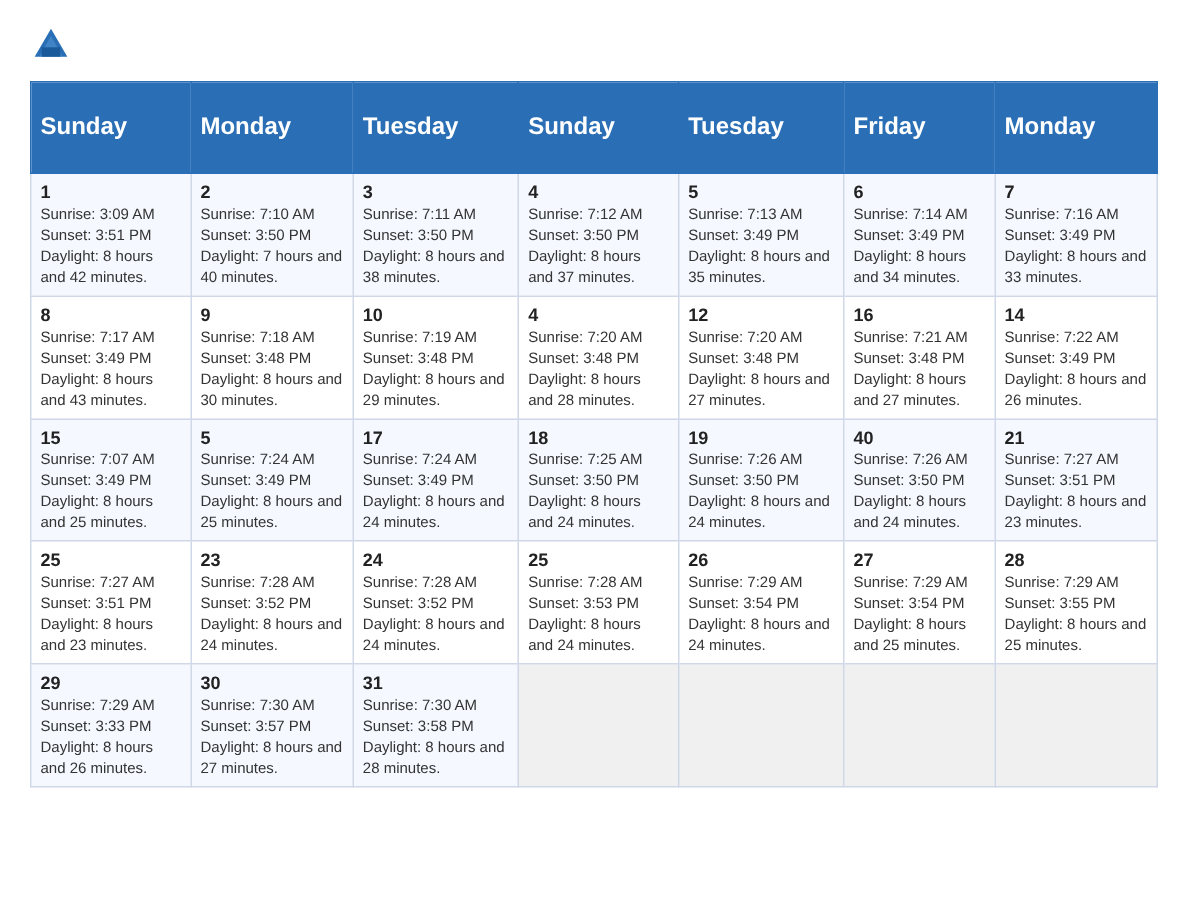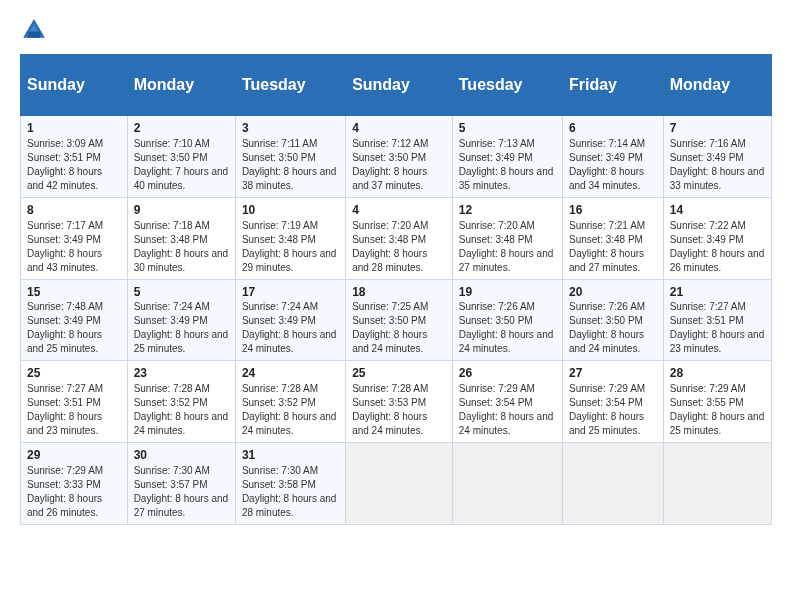--- a/index.html
+++ b/index.html
@@ -217,21 +217,21 @@
           <td>
             <span class="day-num">14</span>
             <span class="day-info">Sunrise: 7:22 AM</span>
             <span class="day-info">Sunset: 3:49 PM</span>
             <span class="day-info">Daylight: 8 hours and 26 minutes.</span>
           </td>
         </tr>
         <tr>
           <td>
             <span class="day-num">15</span>
-            <span class="day-info">Sunrise: 7:48 AM</span>
+            <span class="day-info">Sunrise: 7:07 AM</span>
             <span class="day-info">Sunset: 3:49 PM</span>
             <span class="day-info">Daylight: 8 hours and 25 minutes.</span>
           </td>
           <td>
             <span class="day-num">5</span>
             <span class="day-info">Sunrise: 7:24 AM</span>
             <span class="day-info">Sunset: 3:49 PM</span>
             <span class="day-info">Daylight: 8 hours and 25 minutes.</span>
           </td>
           <td>
@@ -246,21 +246,21 @@
             <span class="day-info">Sunset: 3:50 PM</span>
             <span class="day-info">Daylight: 8 hours and 24 minutes.</span>
           </td>
           <td>
             <span class="day-num">19</span>
             <span class="day-info">Sunrise: 7:26 AM</span>
             <span class="day-info">Sunset: 3:50 PM</span>
             <span class="day-info">Daylight: 8 hours and 24 minutes.</span>
           </td>
           <td>
-            <span class="day-num">20</span>
+            <span class="day-num">40</span>
             <span class="day-info">Sunrise: 7:26 AM</span>
             <span class="day-info">Sunset: 3:50 PM</span>
             <span class="day-info">Daylight: 8 hours and 24 minutes.</span>
           </td>
           <td>
             <span class="day-num">21</span>
             <span class="day-info">Sunrise: 7:27 AM</span>
             <span class="day-info">Sunset: 3:51 PM</span>
             <span class="day-info">Daylight: 8 hours and 23 minutes.</span>
           </td>

